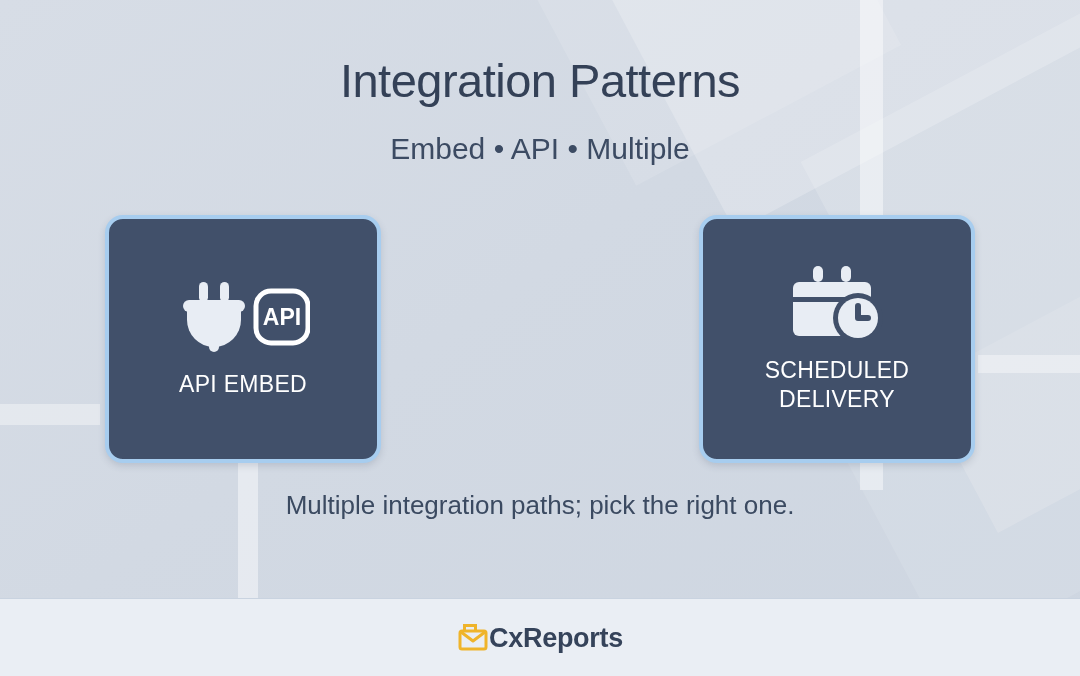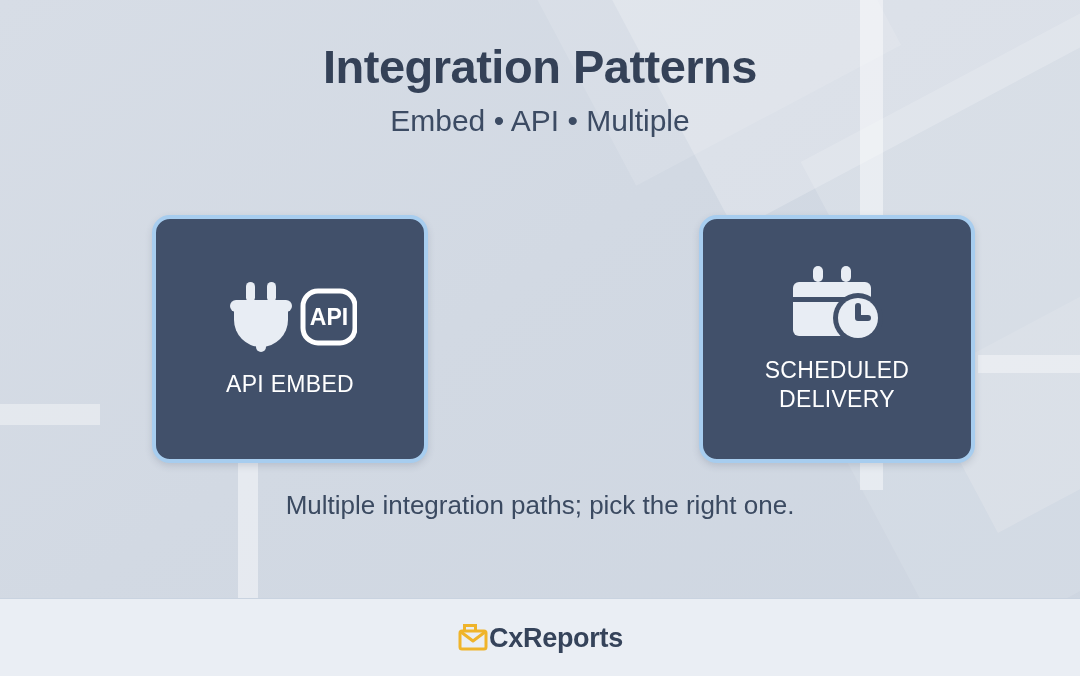--- a/index.html
+++ b/index.html
@@ -53,24 +53,24 @@
   .hstripe-2 { left: 978px; top: 355px; width: 102px; height: 18px; }
 
   
   .header {
     position: absolute;
     top: 0; left: 0;
     width: 1080px;
     text-align: center;
   }
   .title {
-    margin: 0;
+    margin: 14px;
     padding-top: 42px;
     font-size: 47px;
-    font-weight: bold;
+    font-weight: normal;
     letter-spacing: -0.5px;
     color: #344157;
     line-height: 1.06;
   }
   .subtitle {
     margin: 0;
     padding-top: 12px;
     font-size: 30px;
     font-weight: normal;
     color: #3c4b63;
@@ -92,21 +92,20 @@
     height: 248px;
     box-sizing: border-box;
     background: #41506a;
     border: 4px solid #a7cdef;
     border-radius: 18px;
     display: flex;
     flex-direction: column;
     align-items: center;
     justify-content: center;
     box-shadow: 0 3px 7px rgba(60,74,96,0.17);
-    margin-left: 47px;
   }
   .card-icon {
     height: 78px;
     display: flex;
     align-items: center;
     justify-content: center;
     margin-bottom: 14px;
   }
   .card-label {
     color: #ffffff;

